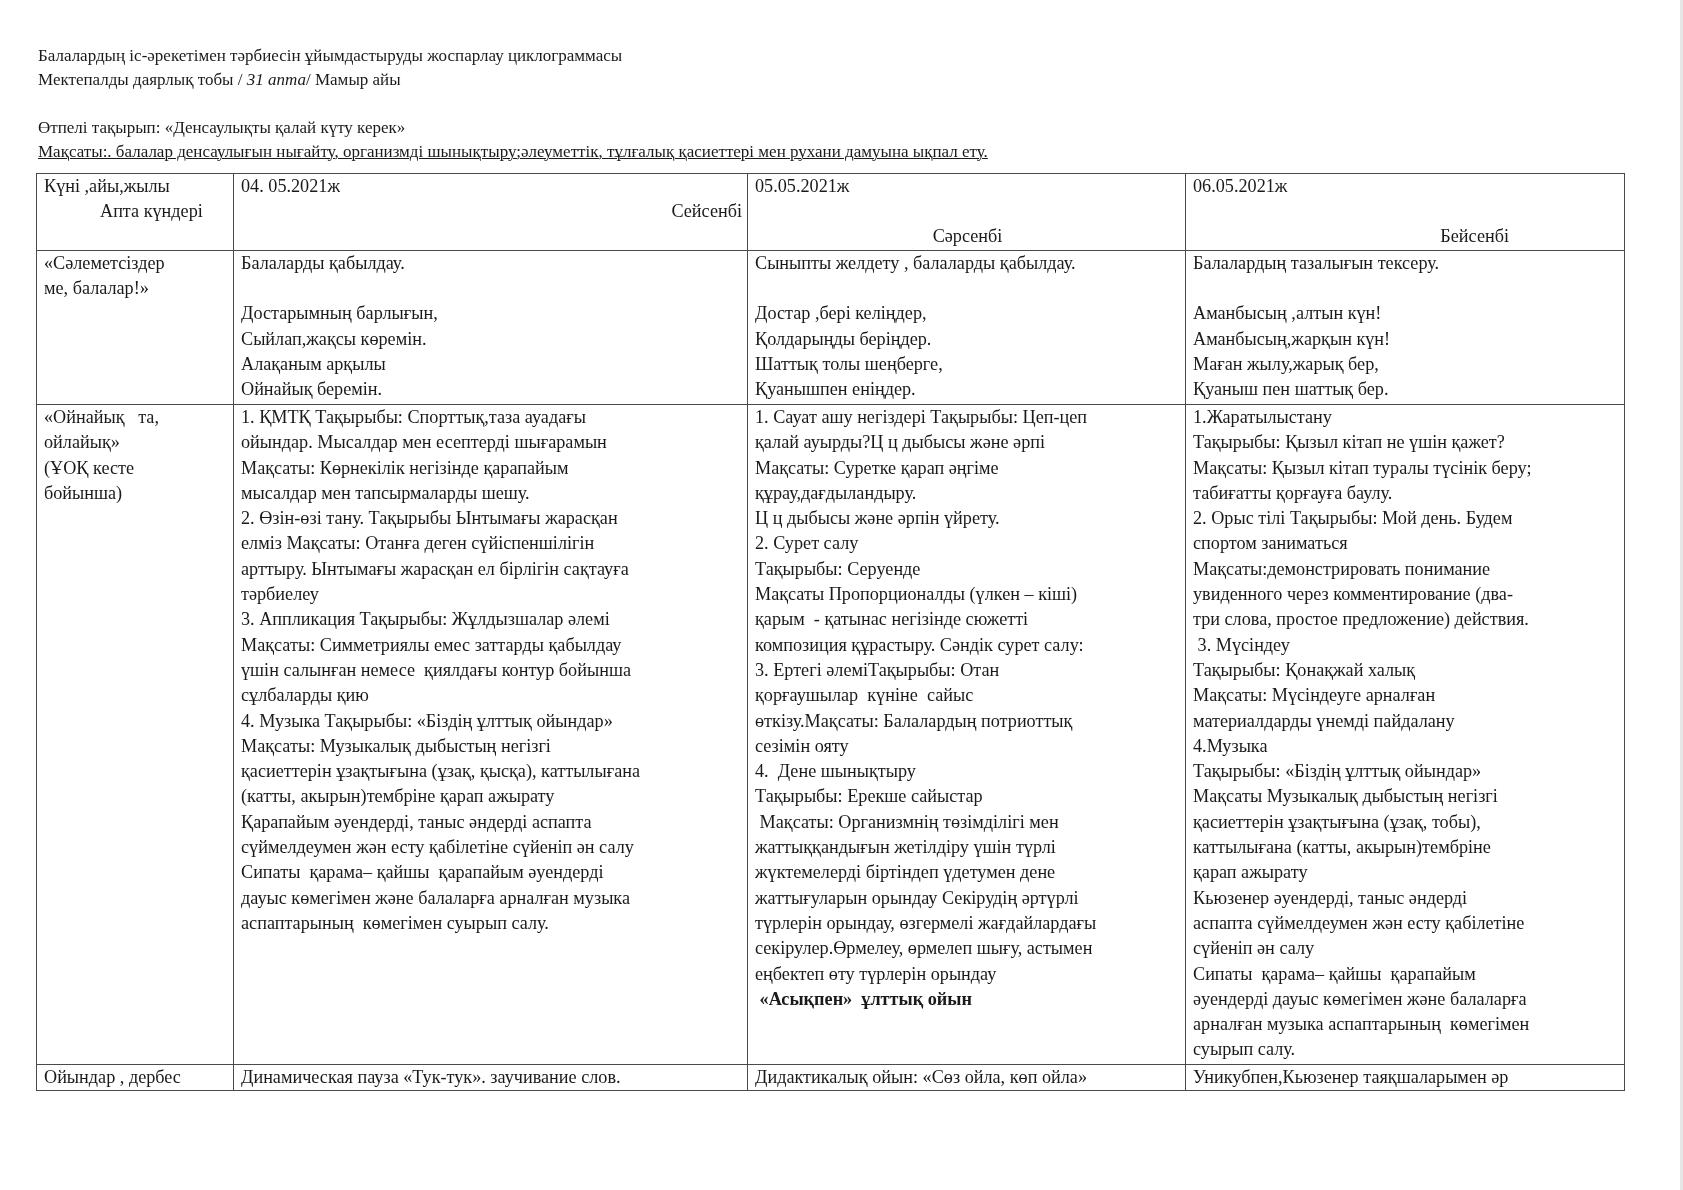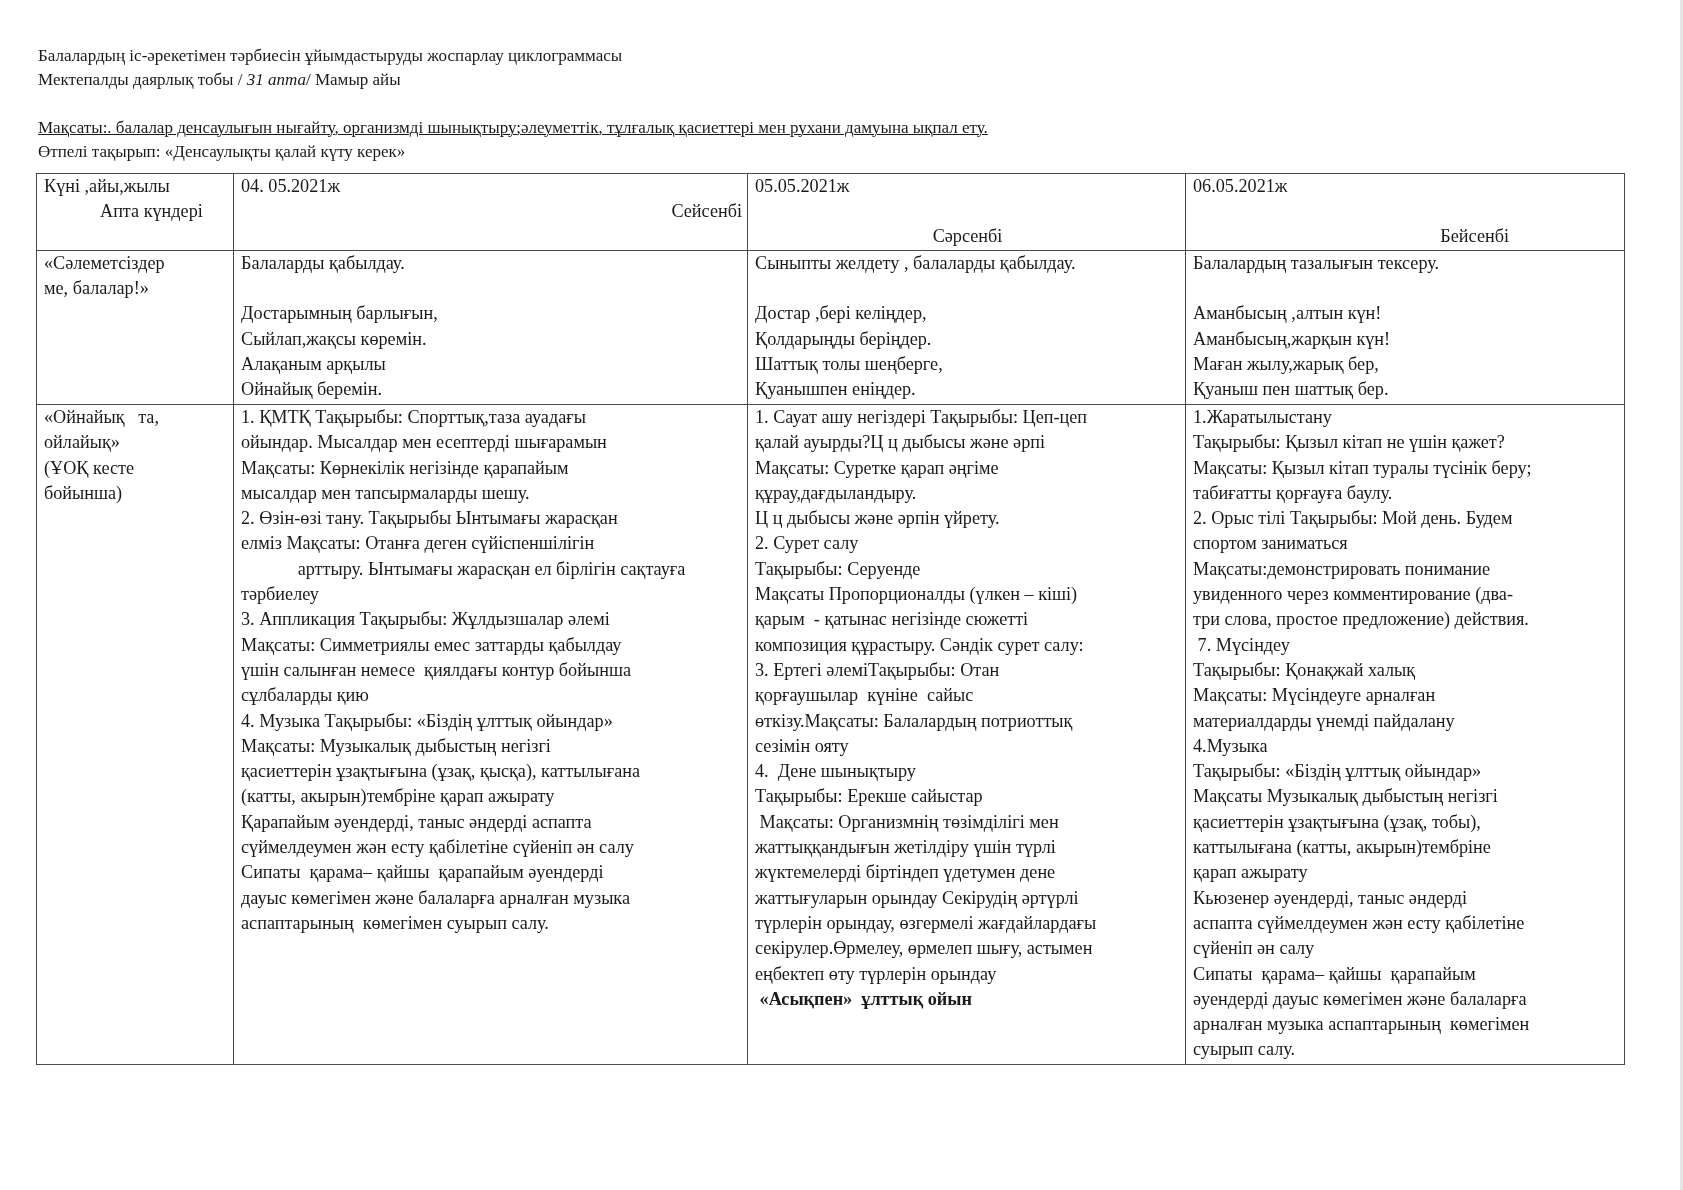--- a/index.html
+++ b/index.html
@@ -55,22 +55,22 @@
 <body>
 
 <div class="page-edge"></div>
 
 <div class="header">
   <div class="hline">Балалардың іс-әрекетімен тәрбиесін ұйымдастыруды жоспарлау циклограммасы</div>
   <div class="hline">
     <span>Мектепалды  даярлық    тобы / </span><span class="it">31 апта</span><span>/ Мамыр  айы</span>
   </div>
   <div class="gap"></div>
+  <div class="hline">Өтпелі тақырып: «Денсаулықты қалай күту керек»</div>
   <div class="hline ul">Мақсаты:. балалар денсаулығын нығайту, организмді шынықтыру;әлеуметтік, тұлғалық қасиеттері мен рухани дамуына ықпал ету.</div>
-  <div class="hline">Өтпелі тақырып: «Денсаулықты қалай күту керек»</div>
 </div>
 
 <table class="cycl">
   <colgroup>
     <col class="c0">
       <col class="c1">
       <col class="c2">
       <col class="c3">
   </colgroup>
   <tbody>
@@ -131,21 +131,21 @@
           <span class="line" style="white-space: pre;">(ҰОҚ кесте</span>
           <span class="line" style="white-space: pre;">бойынша)</span>
         </td>
       <td>
           <span class="line" style="white-space: pre;">1. ҚМТҚ Тақырыбы: Спорттық,таза ауадағы</span>
           <span class="line" style="white-space: pre;">ойындар. Мысалдар мен есептерді шығарамын</span>
           <span class="line" style="white-space: pre;">Мақсаты: Көрнекілік негізінде қарапайым</span>
           <span class="line" style="white-space: pre;">мысалдар мен тапсырмаларды шешу.</span>
           <span class="line" style="white-space: pre;">2. Өзін-өзі тану. Тақырыбы Ынтымағы жарасқан</span>
           <span class="line" style="white-space: pre;">елміз Мақсаты: Отанға деген сүйіспеншілігін</span>
-          <span class="line" style="white-space: pre; text-align: center;">арттыру. Ынтымағы жарасқан ел бірлігін сақтауға</span>
+          <span class="line" style="white-space: pre;">арттыру. Ынтымағы жарасқан ел бірлігін сақтауға</span>
           <span class="line" style="white-space: pre;">тәрбиелеу</span>
           <span class="line" style="white-space: pre;">3. Аппликация Тақырыбы: Жұлдызшалар әлемі</span>
           <span class="line" style="white-space: pre;">Мақсаты: Симметриялы емес заттарды қабылдау</span>
           <span class="line" style="white-space: pre;">үшін салынған немесе  қиялдағы контур бойынша</span>
           <span class="line" style="white-space: pre;">сұлбаларды қию</span>
           <span class="line" style="white-space: pre;">4. Музыка Тақырыбы: «Біздің ұлттық ойындар»</span>
           <span class="line" style="white-space: pre;">Мақсаты: Музыкалық дыбыстың негізгі</span>
           <span class="line" style="white-space: pre;">қасиеттерін ұзақтығына (ұзақ, қысқа), каттылығана</span>
           <span class="line" style="white-space: pre;">(катты, акырын)тембріне қарап ажырату</span>
           <span class="line" style="white-space: pre;">Қарапайым әуендерді, таныс әндерді аспапта</span>
@@ -183,34 +183,48 @@
       <td>
           <span class="line" style="white-space: pre;">1.Жаратылыстану</span>
           <span class="line" style="white-space: pre;">Тақырыбы: Қызыл кітап не үшін қажет?</span>
           <span class="line" style="white-space: pre;">Мақсаты: Қызыл кітап туралы түсінік беру;</span>
           <span class="line" style="white-space: pre;">табиғатты қорғауға баулу.</span>
           <span class="line" style="white-space: pre;">2. Орыс тілі Тақырыбы: Мой день. Будем</span>
           <span class="line" style="white-space: pre;">спортом заниматься</span>
           <span class="line" style="white-space: pre;">Мақсаты:демонстрировать понимание</span>
           <span class="line" style="white-space: pre;">увиденного через комментирование (два-</span>
           <span class="line" style="white-space: pre;">три слова, простое предложение) действия.</span>
-          <span class="line" style="white-space: pre;"> 7. Мүсіндеу</span>
+          <span class="line" style="white-space: pre;"> 3. Мүсіндеу</span>
           <span class="line" style="white-space: pre;">Тақырыбы: Қонақжай халық</span>
           <span class="line" style="white-space: pre;">Мақсаты: Мүсіндеуге арналған</span>
           <span class="line" style="white-space: pre;">материалдарды үнемді пайдалану</span>
           <span class="line" style="white-space: pre;">4.Музыка</span>
           <span class="line" style="white-space: pre;">Тақырыбы: «Біздің ұлттық ойындар»</span>
           <span class="line" style="white-space: pre;">Мақсаты Музыкалық дыбыстың негізгі</span>
           <span class="line" style="white-space: pre;">қасиеттерін ұзақтығына (ұзақ, тобы),</span>
           <span class="line" style="white-space: pre;">каттылығана (катты, акырын)тембріне</span>
           <span class="line" style="white-space: pre;">қарап ажырату</span>
           <span class="line" style="white-space: pre;">Кьюзенер әуендерді, таныс әндерді</span>
           <span class="line" style="white-space: pre;">аспапта сүймелдеумен жән есту қабілетіне</span>
           <span class="line" style="white-space: pre;">сүйеніп ән салу</span>
           <span class="line" style="white-space: pre;">Сипаты  қарама– қайшы  қарапайым</span>
           <span class="line" style="white-space: pre;">әуендерді дауыс көмегімен және балаларға</span>
           <span class="line" style="white-space: pre;">арналған музыка аспаптарының  көмегімен</span>
           <span class="line" style="white-space: pre;">суырып салу.</span>
         </td>
     </tr>
 
+    <tr class="r-games">
+      <td>
+          <span class="line" style="white-space: pre;">Ойындар , дербес</span>
+        </td>
+      <td>
+          <span class="line" style="white-space: pre;">Динамическая пауза «Тук-тук». заучивание слов.</span>
+        </td>
+      <td>
+          <span class="line" style="white-space: pre;">Дидактикалық ойын: «Сөз ойла, көп ойла»</span>
+        </td>
+      <td>
+          <span class="line" style="white-space: pre;">Уникубпен,Кьюзенер таяқшаларымен әр</span>
+        </td>
+    </tr>
   </tbody>
 </table>
 
 </body></html>

